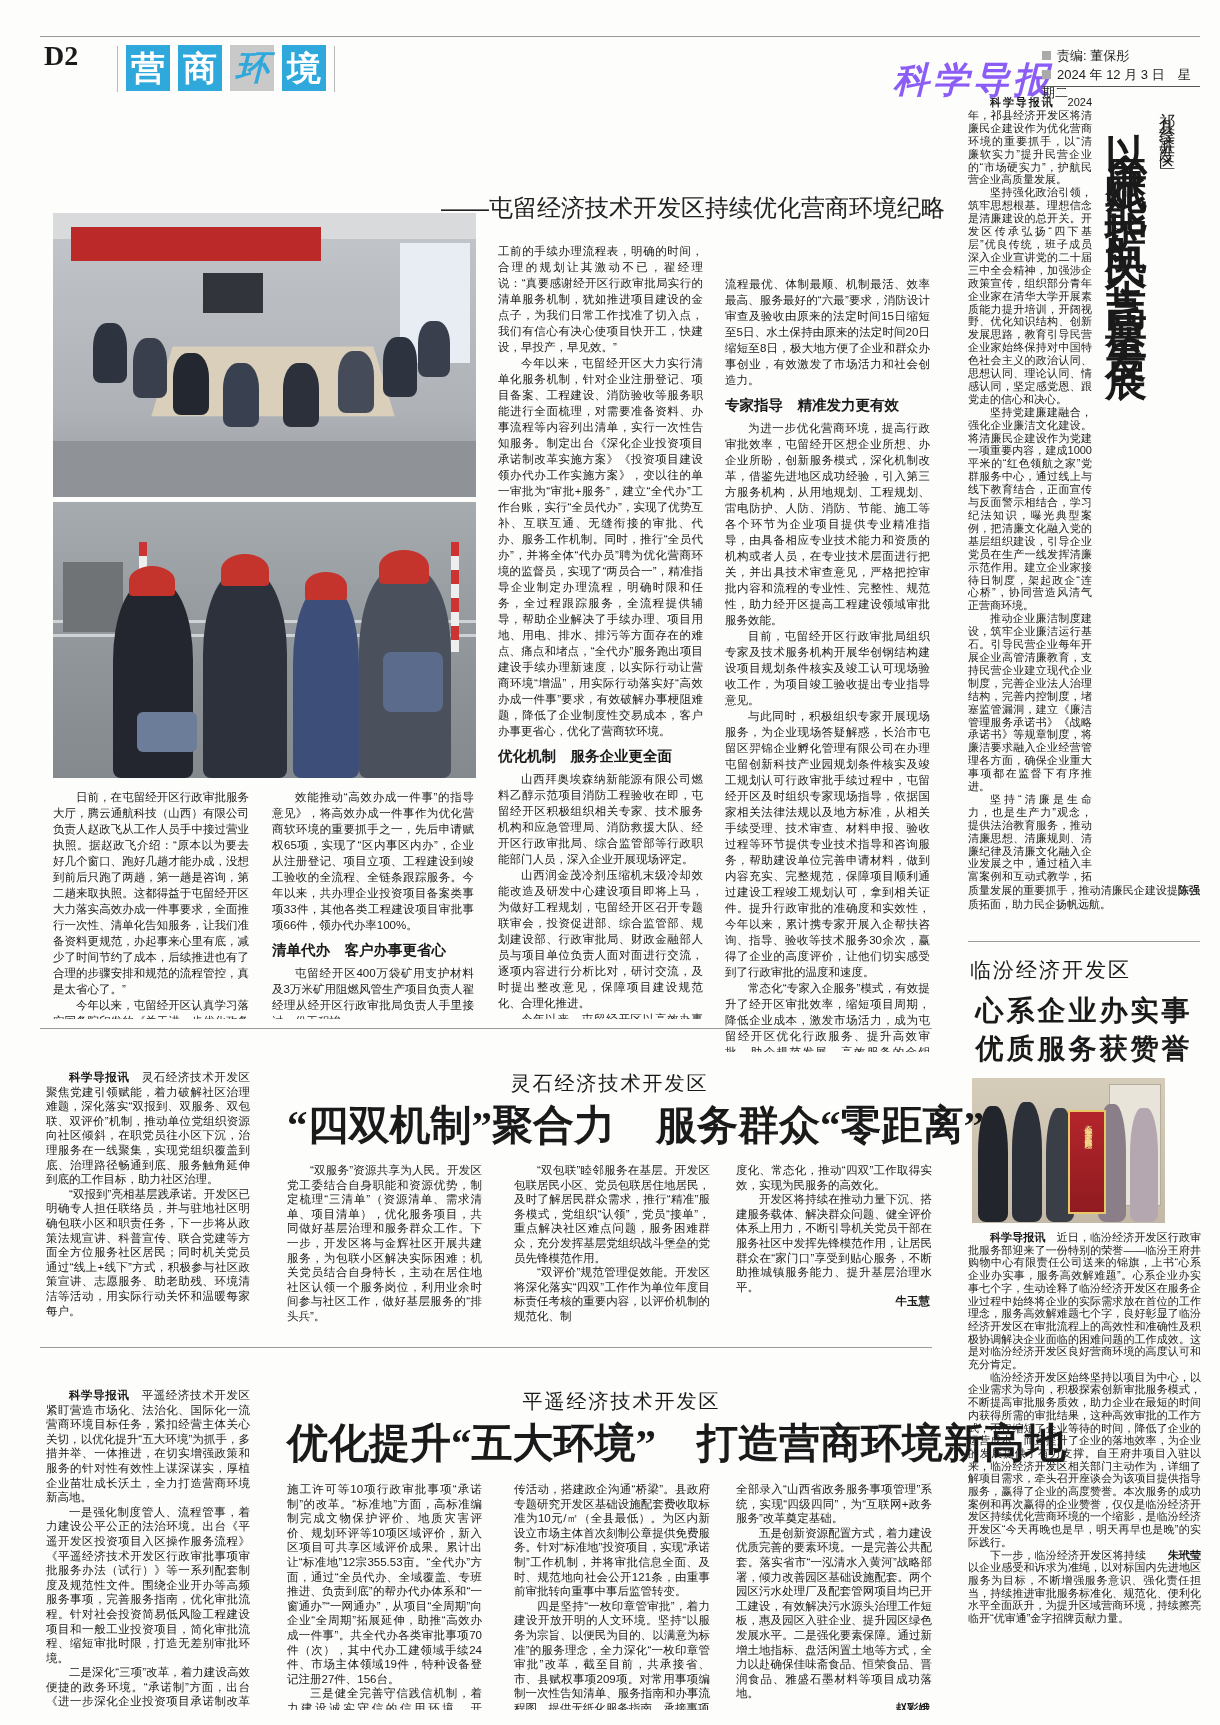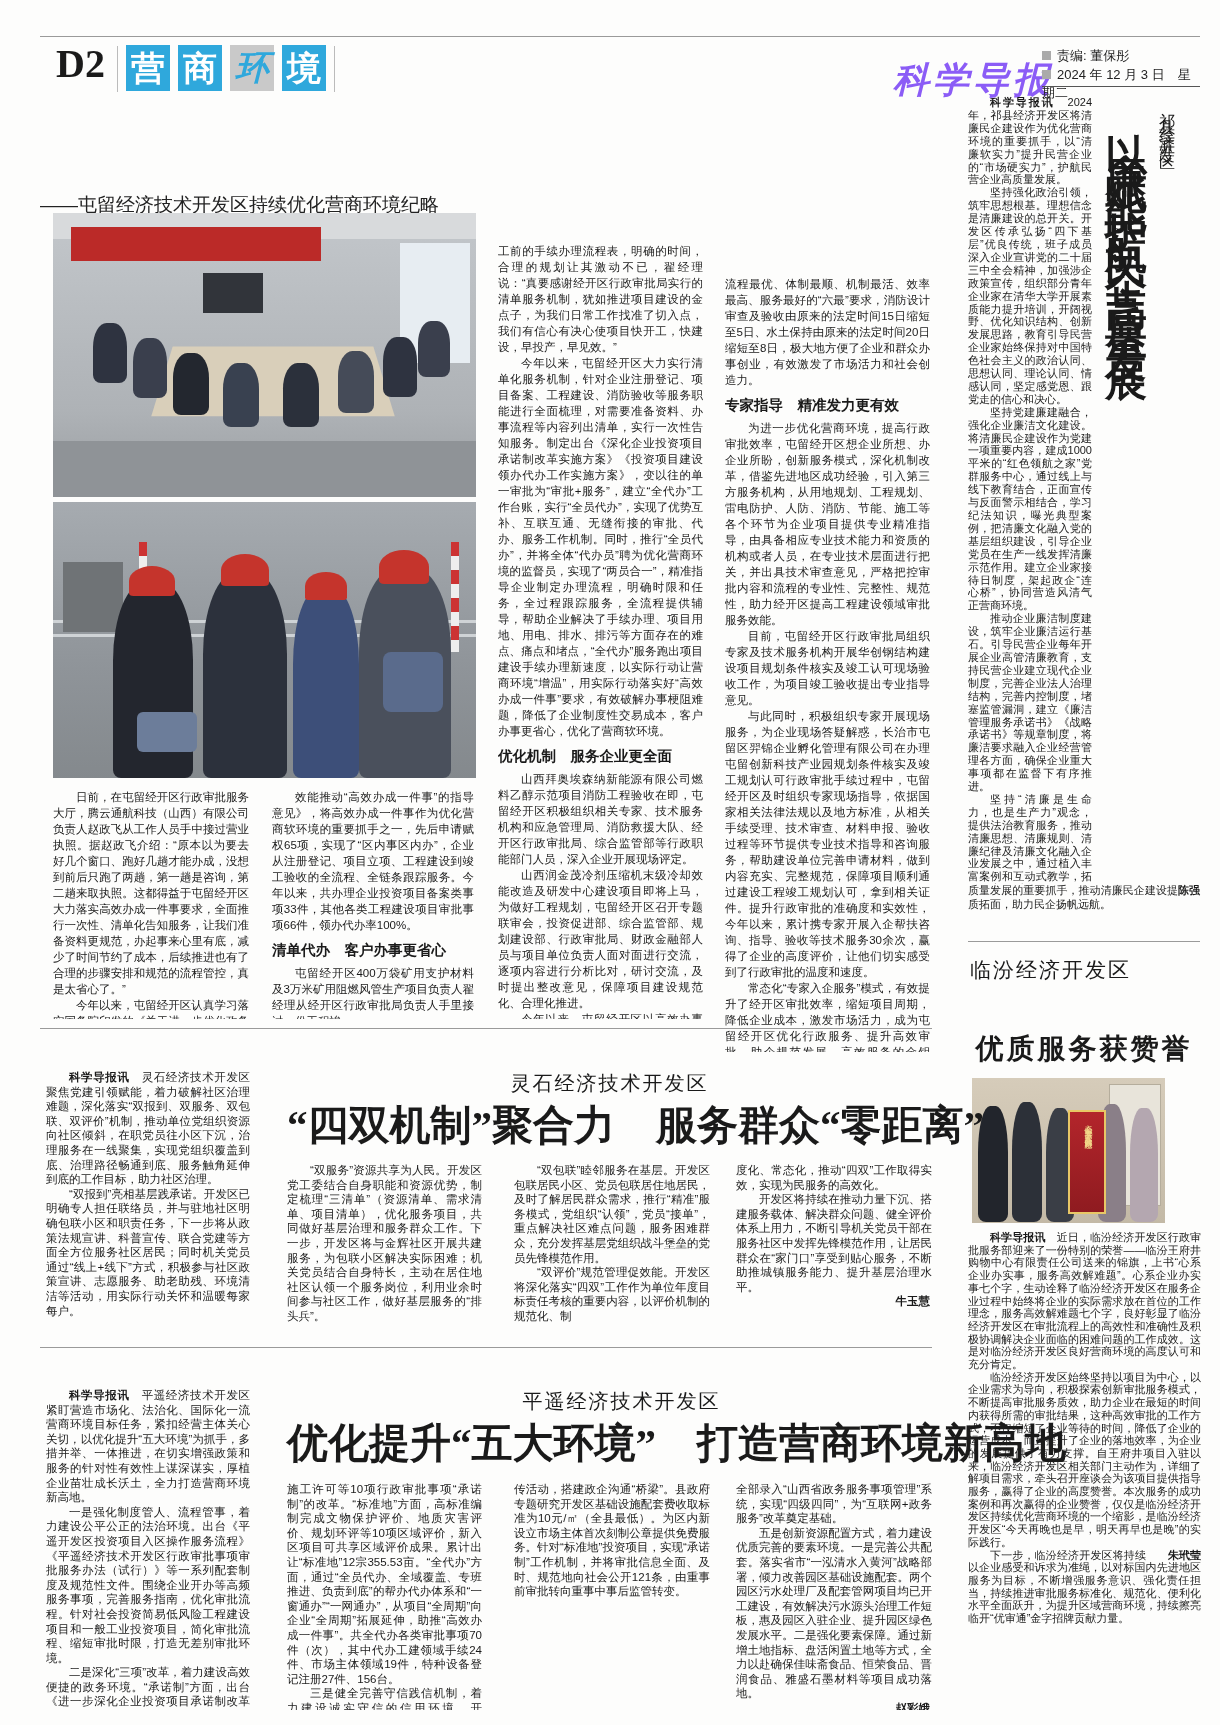--- a/index.html
+++ b/index.html
@@ -1,28 +1,28 @@
 <!DOCTYPE html>
 <html><head>
 <meta charset="utf-8">
 <style>
   html,body{margin:0;padding:0;background:#e9e9e9;}
   #paper{position:relative;width:1220px;height:1725px;background:#fdfdfc;margin:0 auto;
          font-family:"Liberation Sans",sans-serif;color:#1a1a1a;overflow:hidden;}
   .hr{position:absolute;background:#9a9a9a;height:1px;}
   .vr{position:absolute;background:#bbb;width:1px;}
   
-  .edition{position:absolute;left:56px;top:40px;font-family:"Liberation Serif",serif;font-weight:bold;font-size:40px;}
+  .edition{position:absolute;left:44px;top:40px;font-family:"Liberation Serif",serif;font-weight:bold;font-size:28px;}
   .secbox{position:absolute;top:45px;width:44px;height:46px;text-align:center;line-height:46px;font-size:34px;font-weight:bold;color:#fff;}
   .masthead{position:absolute;left:893px;top:48px;font-family:"Liberation Serif",serif;font-weight:bold;font-style:italic;font-size:36px;letter-spacing:4px;}
   .pubinfo{position:absolute;left:1042px;width:160px;font-size:13px;color:#222;}
   .pubinfo .sq{display:inline-block;width:9px;height:9px;background:#aaa;margin-right:6px;}
   
   .mainhead{position:absolute;left:40px;top:112px;width:905px;text-align:center;font-size:49px;font-weight:900;letter-spacing:1px;}
-  .mainsub{position:absolute;left:40px;top:192px;width:905px;text-align:left;font-size:19px;color:#222;}
+  .mainsub{position:absolute;left:40px;top:192px;width:905px;text-align:right;font-size:24px;color:#222;}
   .col{position:absolute;text-align:justify;font-size:11.5px;line-height:16px;overflow:hidden;}
   .col p{margin:0;text-indent:2em;}
   .subhead{font-weight:bold;font-size:14.5px;text-indent:0!important;margin:9px 0 7px 0!important;}
   .byline{text-align:right;font-weight:bold;padding-right:2px;}
   
   .photo{position:absolute;overflow:hidden;}
   .fig{position:absolute;border-radius:40% 40% 8px 8px;}
   
   .qx-text{position:absolute;left:968px;top:96px;width:124px;height:788px;font-size:11px;line-height:12.9px;text-align:justify;overflow:hidden;}
   .qx-text p{margin:0;text-indent:2em;}
@@ -142,20 +142,21 @@
   </div>
   <div class="vheadline">以廉赋能护航民企高质量发展</div>
   <div class="vlabel">祁县经济开发区</div>
   <div class="qx-tail">
     <span class="by">陈强</span>
     <span>质量发展的重要抓手，推动清廉民企建设提质拓面，助力民企扬帆远航。</span>
   </div>
   <div class="hr" style="left:968px;top:941px;width:232px;"></div>
 
   <div class="lf-label">临汾经济开发区</div>
+  <div class="lf-head" style="top:992px;">心系企业办实事</div>
   <div class="lf-head" style="top:1030px;">优质服务获赞誉</div>
 
   <div class="photo" style="left:972px;top:1078px;width:193px;height:145px;background:linear-gradient(#d6ccba,#c3b9a6);">
     <div style="position:absolute;right:4px;top:6px;width:50px;height:120px;background:#e8e4da;border:1px solid #b5ad9c;"></div>
     <div class="fig" style="left:6px;top:28px;width:30px;height:116px;background:#22252c;"></div>
     <div class="fig" style="left:40px;top:24px;width:30px;height:120px;background:#2c3038;"></div>
     <div class="fig" style="left:74px;top:30px;width:28px;height:114px;background:#3a3e46;"></div>
     <div class="fig" style="left:126px;top:26px;width:28px;height:118px;background:#8a7f88;"></div>
     <div class="fig" style="left:158px;top:30px;width:28px;height:114px;background:#b4a7b0;"></div>
     <div class="pennant" style="left:96px;top:32px;width:34px;height:100px;">
@@ -198,20 +199,21 @@
     <p><b class="lead">科学导报讯</b><span>　平遥经济技术开发区紧盯营造市场化、法治化、国际化一流营商环境目标任务，紧扣经营主体关心关切，以优化提升“五大环境”为抓手，多措并举、一体推进，在切实增强政策和服务的针对性有效性上谋深谋实，厚植企业苗壮成长沃土，全力打造营商环境新高地。</span></p>
     <p>一是强化制度管人、流程管事，着力建设公平公正的法治环境。出台《平遥开发区投资项目入区操作服务流程》《平遥经济技术开发区行政审批事项审批服务办法（试行）》等一系列配套制度及规范性文件。围绕企业开办等高频服务事项，完善服务指南，优化审批流程。针对社会投资简易低风险工程建设项目和一般工业投资项目，简化审批流程、缩短审批时限，打造无差别审批环境。</p>
     <p>二是深化“三项”改革，着力建设高效便捷的政务环境。“承诺制”方面，出台《进一步深化企业投资项目承诺制改革实施方案》，通过“承诺+并联”“承诺+公示”“承诺+容缺”等服务，持续深化企业工业投资项目规划许可、</p>
   </div>
   <div class="bcol" style="left:287px;top:1482px;width:195px;height:228px;">
     <p style="text-indent:0;">施工许可等10项行政审批事项“承诺制”的改革。“标准地”方面，高标准编制完成文物保护评价、地质灾害评价、规划环评等10项区域评价，新入区项目可共享区域评价成果。累计出让“标准地”12宗355.53亩。“全代办”方面，通过“全员代办、全域覆盖、专班推进、负责到底”的帮办代办体系和“一窗通办”“一网通办”，从项目“全周期”向企业“全周期”拓展延伸，助推“高效办成一件事”。共全代办各类审批事项70件（次），其中代办工建领域手续24件、市场主体领域19件，特种设备登记注册27件、156台。</p>
     <p>三是健全完善守信践信机制，着力建设诚实守信的信用环境。开展“5.15政务公开日”宣</p>
   </div>
   <div class="bcol" style="left:514px;top:1482px;width:196px;height:228px;">
     <p style="text-indent:0;">传活动，搭建政企沟通“桥梁”。县政府专题研究开发区基础设施配套费收取标准为10元/㎡（全县最低）。为区内新设立市场主体首次刻制公章提供免费服务。针对“标准地”投资项目，实现“承诺制”工作机制，并将审批信息全面、及时、规范地向社会公开121条，由重事前审批转向重事中事后监管转变。</p>
+    <p>四是坚持“一枚印章管审批”，着力建设开放开明的人文环境。坚持“以服务为宗旨、以便民为目的、以满意为标准”的服务理念，全力深化“一枚印章管审批”改革，截至目前，共承接省、市、县赋权事项209项。对常用事项编制一次性告知清单、服务指南和办事流程图，提供无纸化服务指南。承接事项</p>
   </div>
   <div class="bcol" style="left:736px;top:1482px;width:196px;height:228px;">
     <p style="text-indent:0;">全部录入“山西省政务服务事项管理”系统，实现“四级四同”，为“互联网+政务服务”改革奠定基础。</p>
     <p>五是创新资源配置方式，着力建设优质完善的要素环境。一是完善公共配套。落实省市“一泓清水入黄河”战略部署，倾力改善园区基础设施配套。两个园区污水处理厂及配套管网项目均已开工建设，有效解决污水源头治理工作短板，惠及园区入驻企业、提升园区绿色发展水平。二是强化要素保障。通过新增土地指标、盘活闲置土地等方式，全力以赴确保佳味斋食品、恒荣食品、晋润食品、雅盛石墨材料等项目成功落地。</p>
     <div class="byline">赵彩娥</div>
   </div>
 
 </div>
 
 </body></html>

